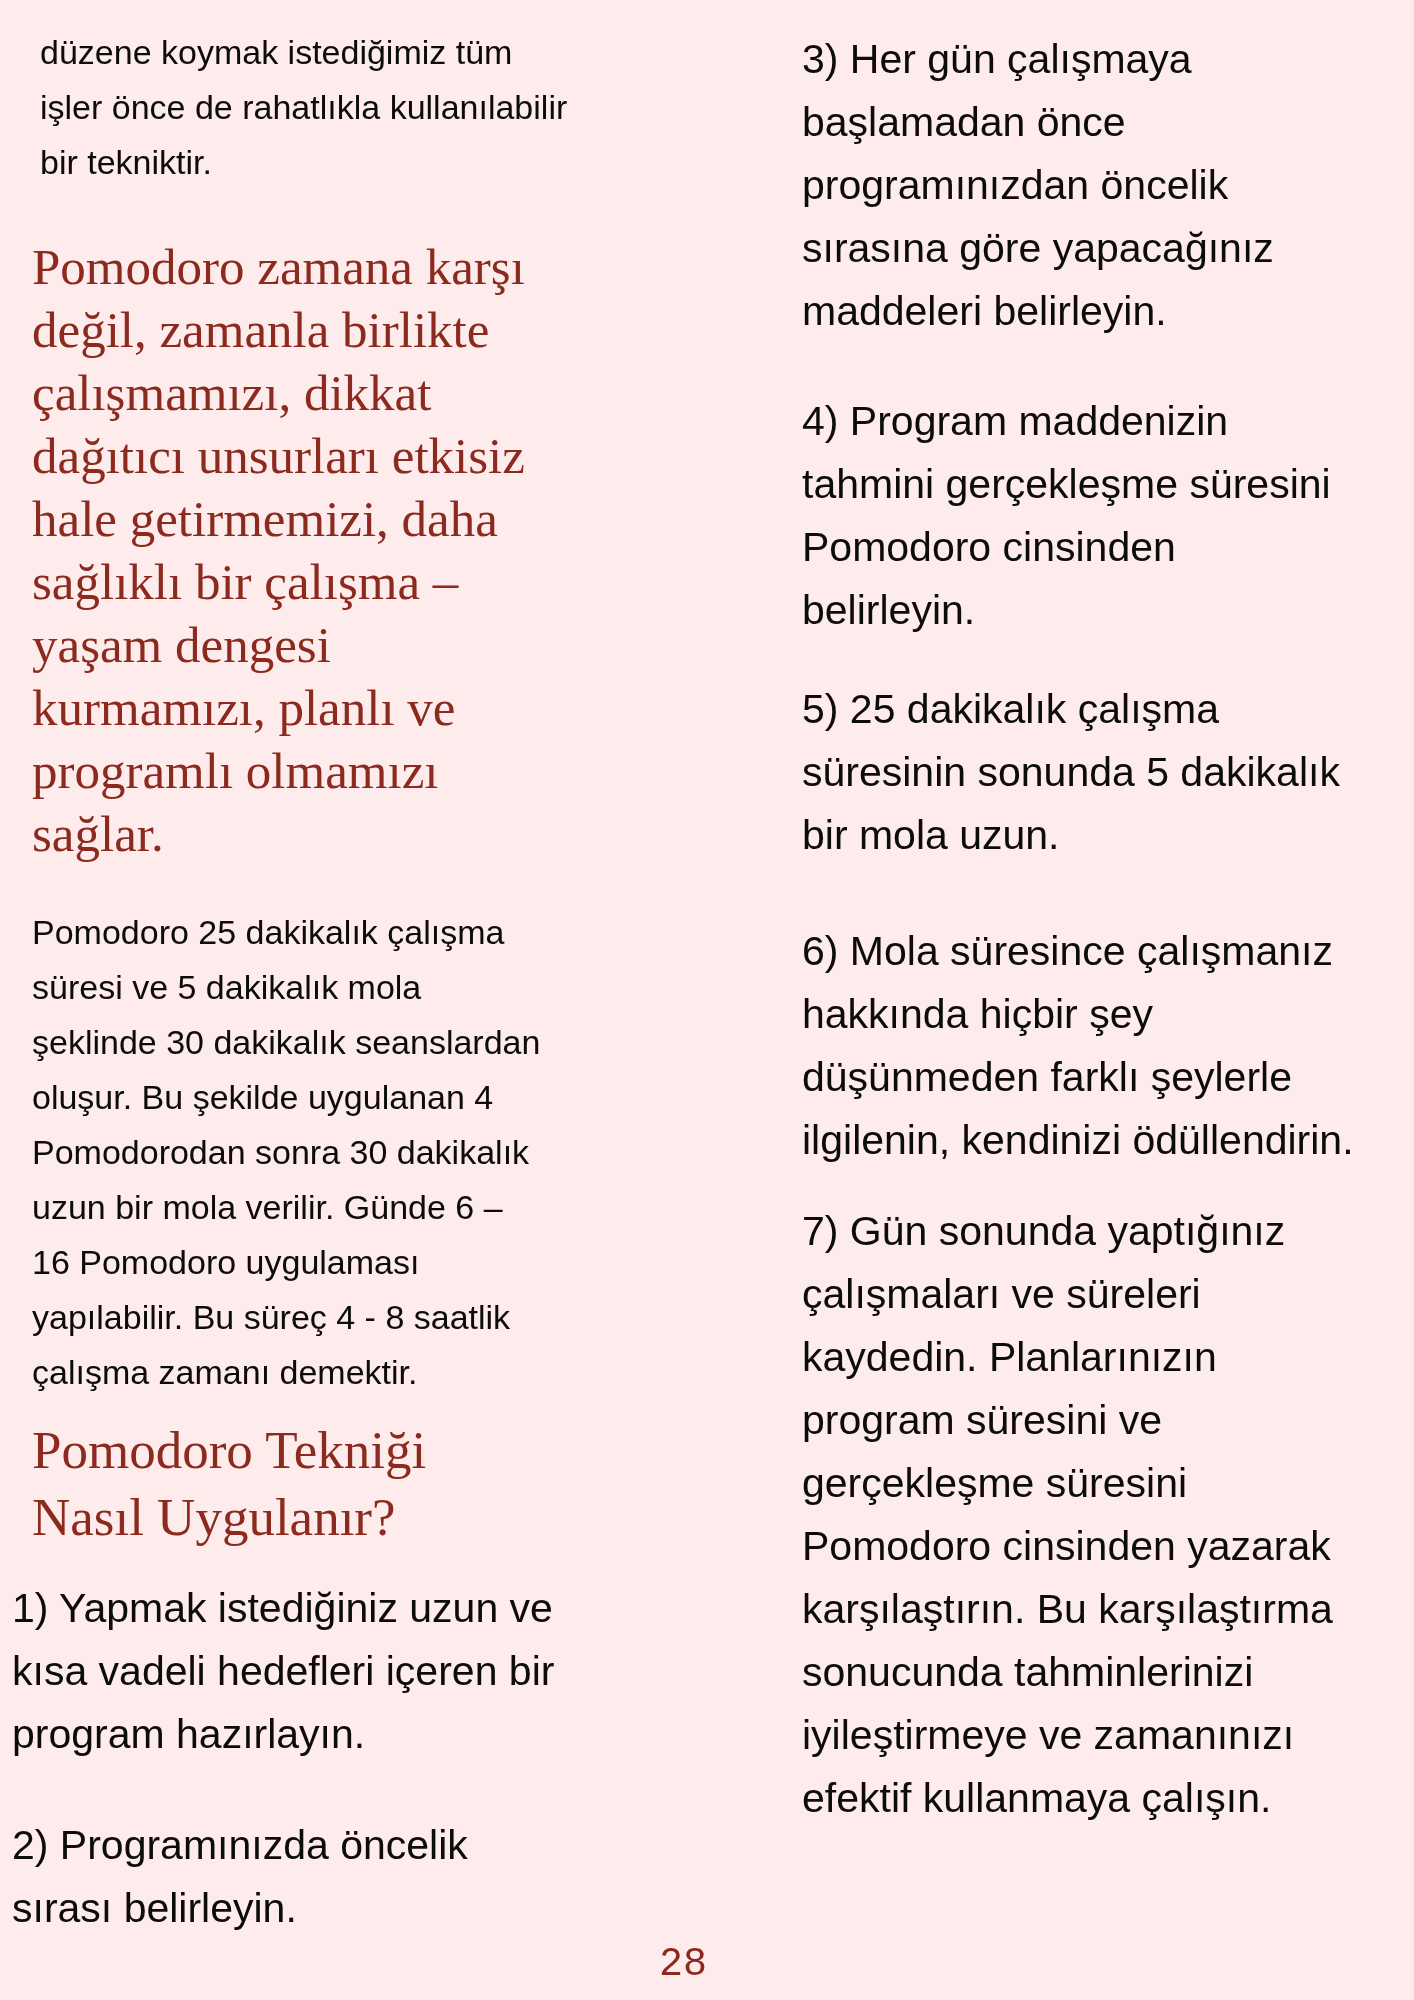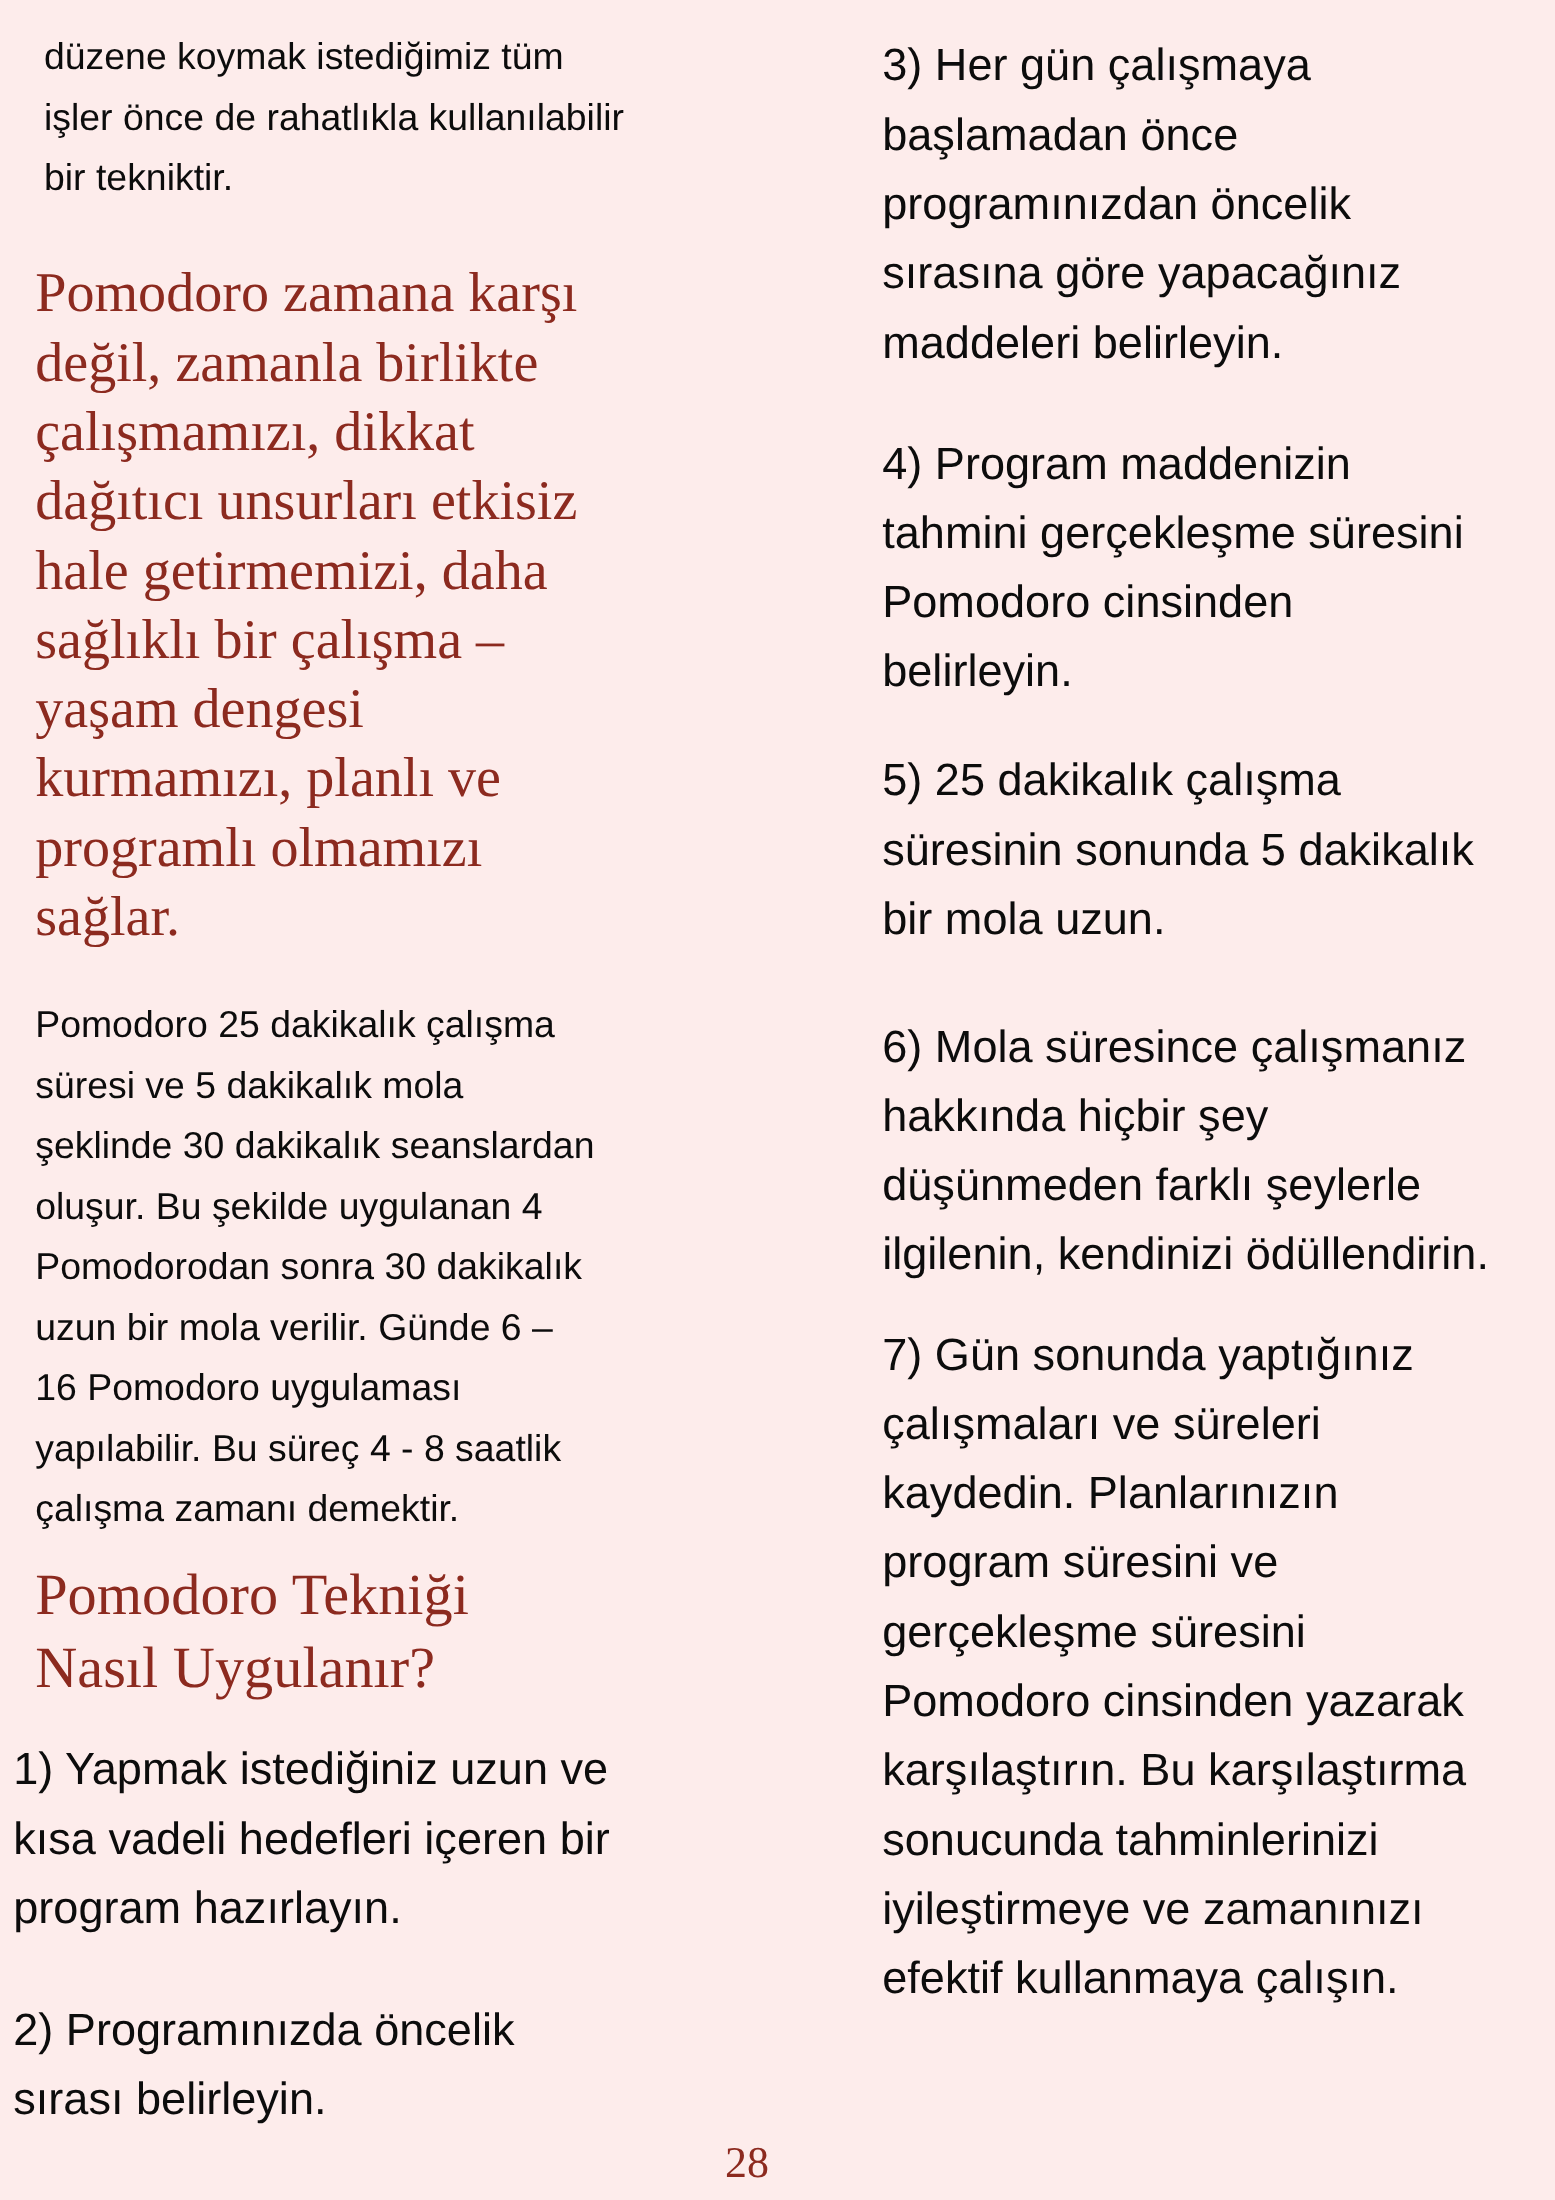--- a/index.html
+++ b/index.html
@@ -9,21 +9,21 @@
   }
   .ln { position: absolute; white-space: nowrap; margin: 0; }
   .sans { font-family: "Liberation Sans", sans-serif; color: #0c0c0c; }
   .serif { font-family: "Liberation Serif", serif; color: #8c2a1f; }
   .intro { font-size: 34px; left: 40px; }
   .quote { font-size: 51px; left: 32px; margin-top: 16px; }
   .body { font-size: 34px; left: 32px; }
   .head { font-size: 53px; left: 32px; }
   .listL { font-size: 41px; left: 12px; }
   .listR { font-size: 41px; left: 802px; }
-  .pagenum { font-family: Liberation Serif, serif; color: #8c2a1f; font-size: 40px; left: 659px; top: 1942px; }
+  .pagenum { font-family: Liberation Mono, monospace; color: #8c2a1f; font-size: 40px; left: 659px; top: 1942px; }
 </style>
 </head>
 <body>
 
 <div>
   <div>
     <p class="ln sans intro" style="top:33px">düzene koymak istediğimiz tüm</p>
     <p class="ln sans intro" style="top:88px">işler önce de rahatlıkla kullanılabilir</p>
     <p class="ln sans intro" style="top:143px">bir tekniktir.</p>
   </div>

